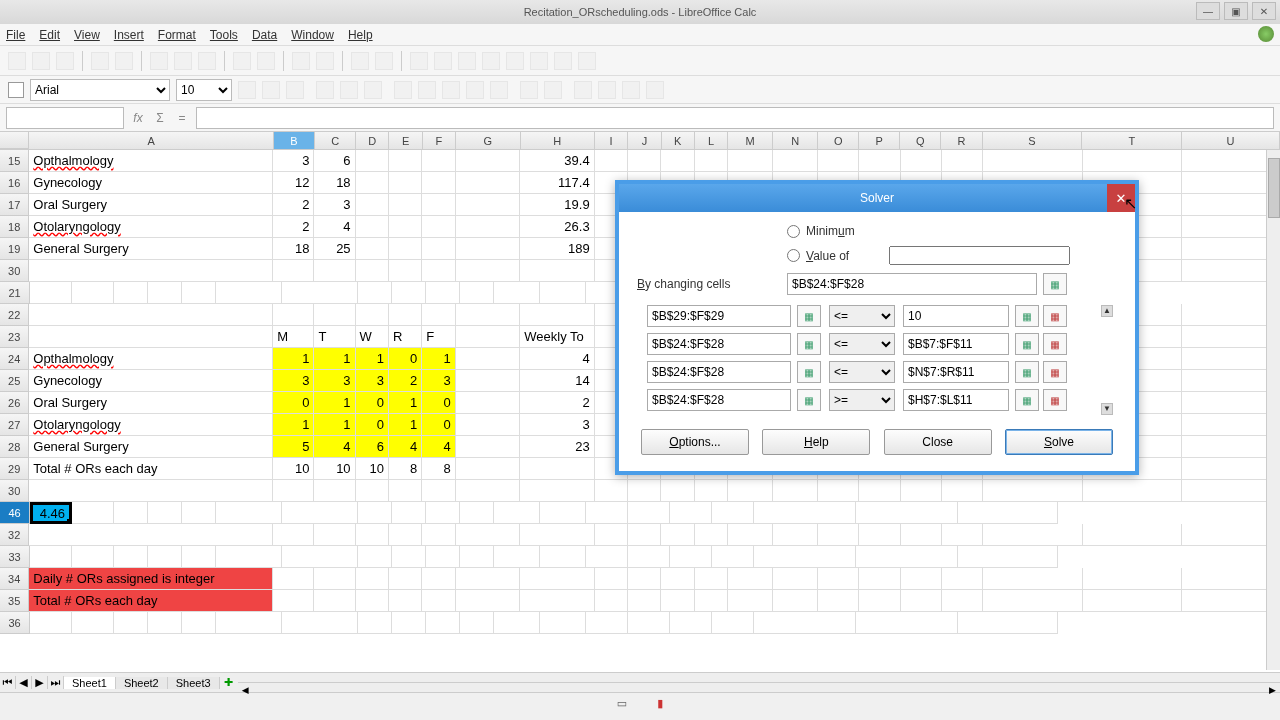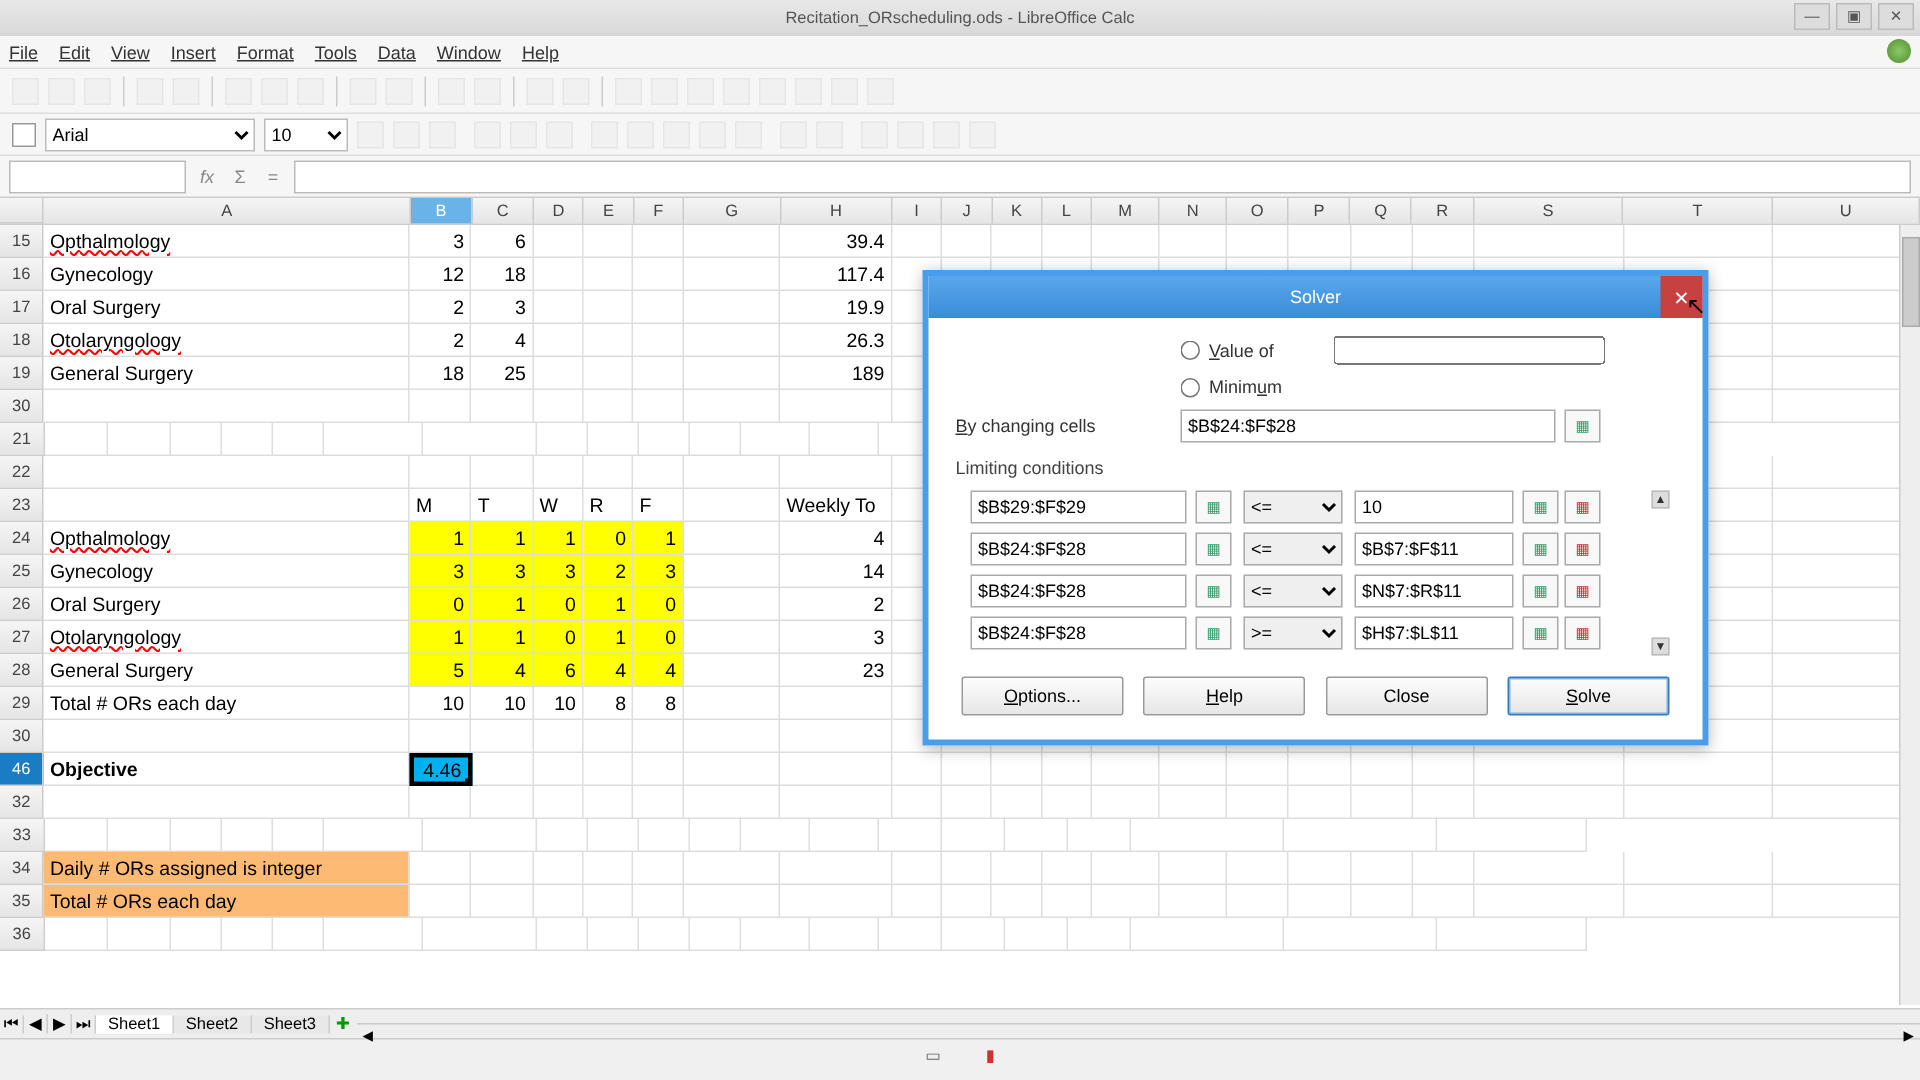--- a/index.html
+++ b/index.html
@@ -35,21 +35,21 @@
 .rowhdr { width: 30px; text-align: center; background: linear-gradient(#f5f5f5,#e5e5e5); border-right: 1px solid #ccc; border-bottom: 1px solid #ccc; font-size: 11px; color: #444; display: flex; align-items: center; justify-content: center; }
 .colhdr { border-right: 1px solid #ccc; text-align: center; font-size: 11px; color: #444; display: flex; align-items: center; justify-content: center; }
 .colhdr.sel { background: #6ab3e8; color: #fff; }
 .row { display: flex; height: 22px; }
 .cell { border-right: 1px solid #ddd; border-bottom: 1px solid #ddd; padding: 0 4px; font-size: 13px; display: flex; align-items: center; overflow: hidden; white-space: nowrap; }
 .cell.text { justify-content: flex-start; }
 .cell.num { justify-content: flex-end; }
 .cell.wavy { text-decoration: underline wavy red; }
 .cell.bold { font-weight: bold; }
 .cell.yellow { background: #ffff00; }
-.cell.green { background: #fdba74; color: #000; }
+.cell.green { background: #ef4444; color: #000; }
 .cell.obj { background: #00b0f0; border: 3px solid #000; justify-content: flex-end; font-weight: normal; position: relative; }
 .rowhdr.sel { background: #1a7dc4; color: #fff; }
 
 .sheet-tabs { height: 20px; background: #eee; display: flex; align-items: center; border-top: 1px solid #ccc; font-size: 11px; }
 .sheet-tabs .nav { width: 16px; text-align: center; border-right: 1px solid #ccc; }
 .sheet-tabs .tab { padding: 0 8px; border-right: 1px solid #ccc; background: #fff; }
 .sheet-tabs .tab.inactive { background: #e8e8e8; }
 .sheet-tabs .addtab { width: 18px; text-align:center; color:#090; }
 .sheet-tabs .scrollrest { flex:1; background:#e8e8e8; border-top:1px solid #ccc; position:relative; }
 
@@ -583,21 +583,20 @@
         <div class="cell" style="width:42px"></div>
         <div class="cell" style="width:42px"></div>
         <div class="cell" style="width:42px"></div>
         <div class="cell" style="width:42px"></div>
         <div class="cell" style="width:102px"></div>
         <div class="cell" style="width:102px"></div>
         <div class="cell" style="width:100px"></div>
       </div>
       <div class="row">
         <div class="rowhdr sel">46</div>
-        <div class="cell text bold" style="width:250px">Objective</div>
         <div class="cell obj" style="width:42px">4.46<div class="fillhandle"></div></div>
         <div class="cell" style="width:42px"></div>
         <div class="cell" style="width:34px"></div>
         <div class="cell" style="width:34px"></div>
         <div class="cell" style="width:34px"></div>
         <div class="cell" style="width:66px"></div>
         <div class="cell" style="width:76px"></div>
         <div class="cell" style="width:34px"></div>
         <div class="cell" style="width:34px"></div>
         <div class="cell" style="width:34px"></div>
@@ -758,34 +757,33 @@
 </div>
 
 <div class="dialog">
   <div class="dlg-title">
     <span>Solver</span>
     <div class="dlg-close">✕</div>
   </div>
   <div class="dlg-body">
     <div class="dlg-radio">
       <input type="radio" style="">
+      <span>Minim<span class="und">u</span>m</span>
+    </div>
+    <div class="dlg-radio">
+      <input type="radio" style="">
       <span><span class="und">V</span>alue of</span>
       <input type="text" class="narrow" style="margin-left: 40px;">
       <div class="picker"></div>
-    </div>
-    <div class="dlg-radio">
-      <input type="radio" style="">
-      <span>Minim<span class="und">u</span>m</span>
     </div>
     <div class="dlg-row">
       <div class="lbl"><span class="und">B</span>y changing cells</div>
       <input type="text" class="wide" value="$B$24:$F$28" style="">
       <div class="picker"></div>
     </div>
-    <div class="section-lbl">Limiting conditions</div>
     <div style="position:relative;">
       <div id="condrows">
           <div class="cond-row">
     <input class="ref" type="text" value="$B$29:$F$29" style="">
     <div class="picker"></div>
     <select class="op"><option>&lt;=</option></select>
     <input class="val" type="text" value="10" style="">
     <div class="picker"></div>
     <div class="del"></div>
   </div>

